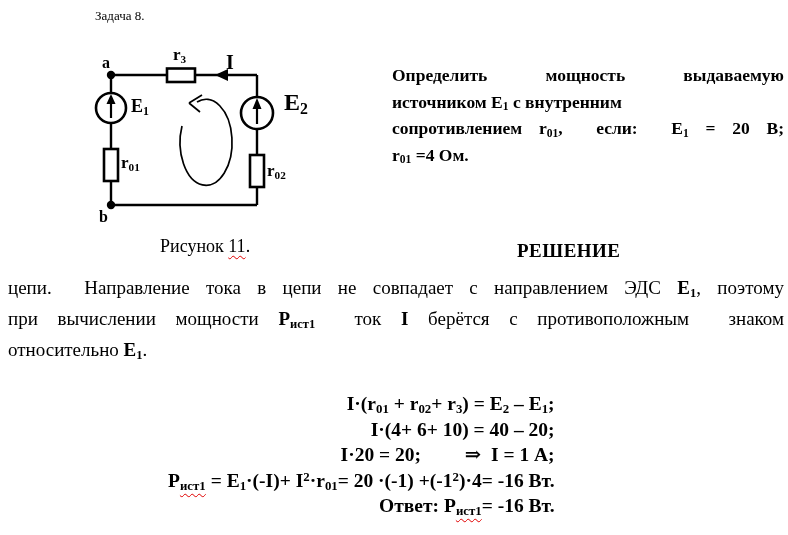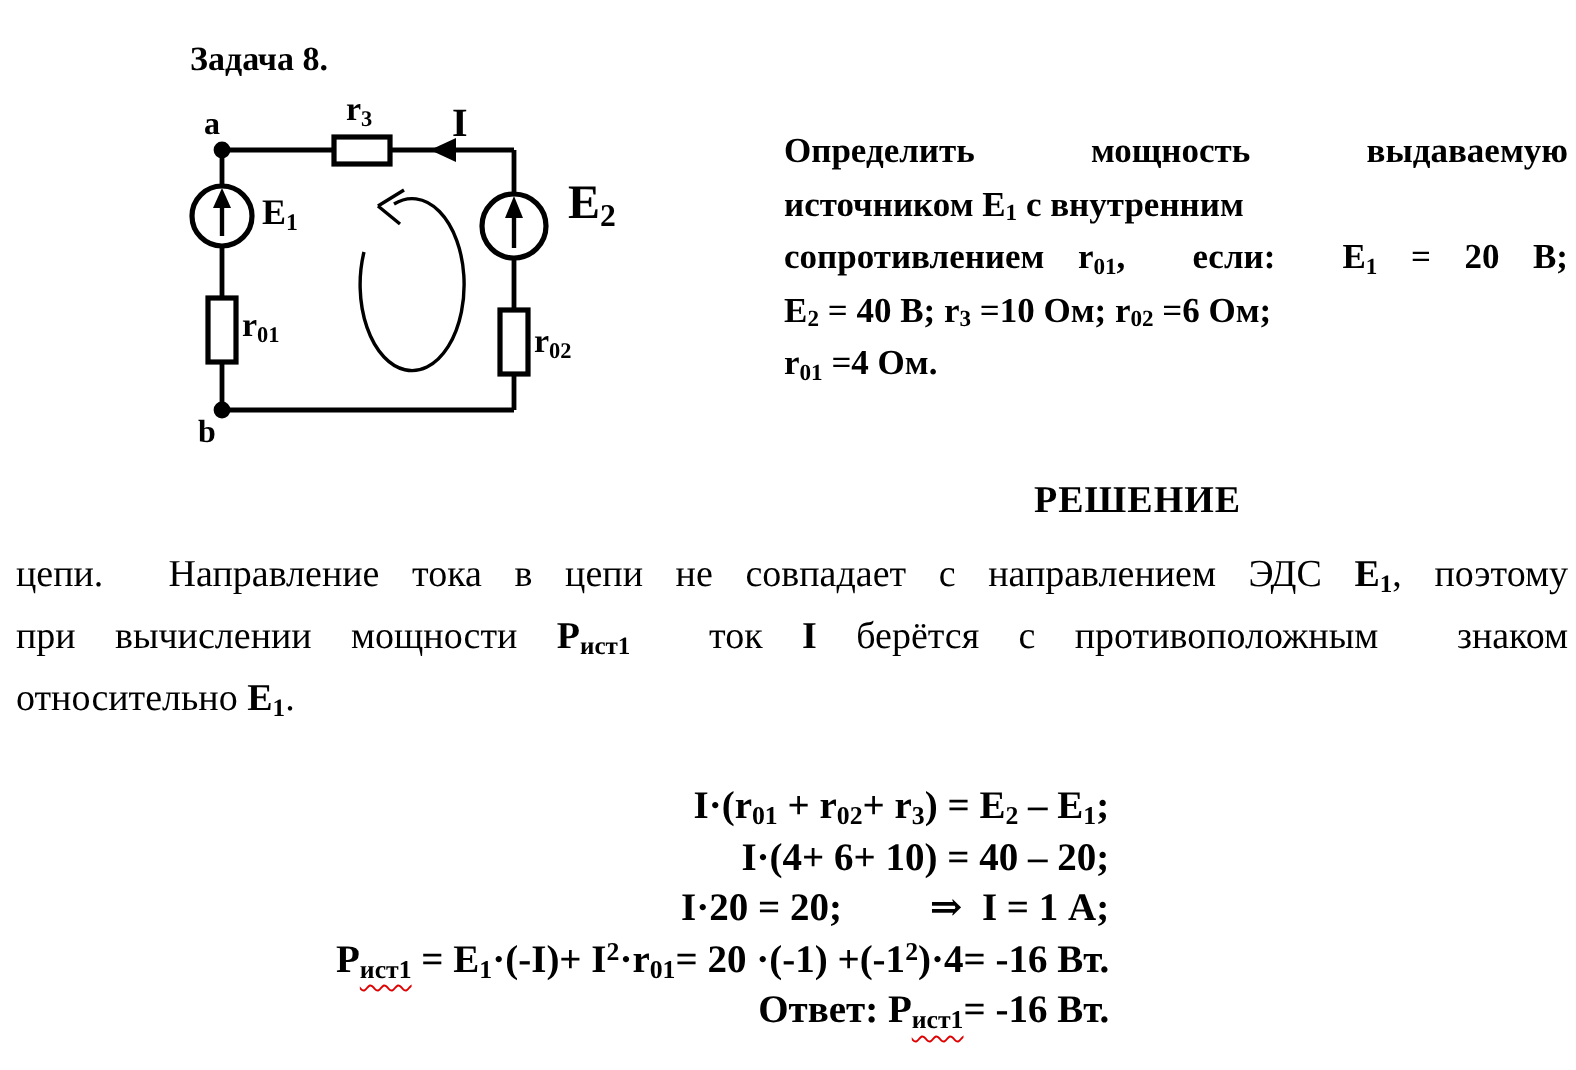--- a/index.html
+++ b/index.html
@@ -4,21 +4,21 @@
 <style>
   html,body{margin:0;padding:0;background:#ffffff;}
   #page{position:relative;width:788px;height:535px;background:#ffffff;overflow:hidden;
         font-family:"Liberation Serif","DejaVu Serif",serif;color:#000;}
   .abs{position:absolute;}
   .b{font-weight:bold;}
   sub{font-size:66%;vertical-align:baseline;position:relative;top:.24em;line-height:0;}
   sup{font-size:66%;vertical-align:baseline;position:relative;top:-.45em;line-height:0;}
   .wavy{text-decoration:underline wavy #e00000;text-decoration-thickness:1px;
         text-underline-offset:3px;text-decoration-skip-ink:none;}
-  #doc-title{left:95px;top:20px;font-size:17px;font-weight:bold;}
+  #doc-title{left:95px;top:8px;font-size:13px;font-weight:normal;}
   
   #circuit{left:80px;top:42px;}
   .clabel{position:absolute;font-weight:bold;font-size:17px;line-height:1;}
   #lbl-a{left:102px;top:55px;font-size:16px;}
   #lbl-b{left:99px;top:209px;font-size:16px;}
   #lbl-r3{left:173px;top:46px;}
   #lbl-I{left:226px;top:52px;font-size:20px;}
   #lbl-e1{left:131px;top:97px;font-size:18px;text-align:center;}
   #lbl-e2{left:284px;top:90px;font-size:24px;}
   #lbl-r01{left:121px;top:154px;}
@@ -70,26 +70,26 @@
 
   <span id="lbl-a" class="clabel"><span>a</span></span>
   <span id="lbl-b" class="clabel"><span>b</span></span>
   <span id="lbl-r3" class="clabel"><span>r</span><sub>3</sub></span>
   <span id="lbl-I" class="clabel"><span>I</span></span>
   <span id="lbl-e1" class="clabel"><span>E</span><sub>1</sub></span>
   <span id="lbl-e2" class="clabel"><span>E</span><sub>2</sub></span>
   <span id="lbl-r01" class="clabel"><span>r</span><sub>01</sub></span>
   <span id="lbl-r02" class="clabel"><span>r</span><sub>02</sub></span>
 
+  <div id="fig-caption" class="abs"><span>Рисунок </span><span class="wavy">11</span><span>.</span></div>
 
   <div id="problem" class="abs">
     <div class="jl"><span>Определить мощность выдаваемую</span></div>
     <div><span>источником E</span><sub>1</sub><span> с внутренним</span></div>
     <div class="jl"><span>сопротивлением r</span><sub>01</sub><span>,&nbsp; если:&nbsp; E</span><sub>1</sub><span> = 20 В;</span></div>
-    <div><span>E</span><sub>2</sub><span> = 40 В; r</span><sub>3</sub><span> =10 Ом; r</span><sub>02</sub><span> =6 Ом;</span></div>
     <div><span>r</span><sub>01</sub><span> =4 Ом.</span></div>
   </div>
 
   <div id="solution-heading" class="abs">РЕШЕНИЕ</div>
 
   <div id="paragraph" class="abs">
     <div class="jl"><span>цепи.&nbsp; Направление тока в цепи не совпадает с направлением ЭДС </span><span class="b">E</span><sub class="b">1</sub><span>, поэтому</span></div>
     <div class="jl"><span>при вычислении мощности </span><span class="b">P</span><sub class="b">ист1</sub><span>&nbsp; ток </span><span class="b">I</span><span> берётся с противоположным&nbsp; знаком</span></div>
     <div><span>относительно </span><span class="b">E</span><sub class="b">1</sub><span>.</span></div>
   </div>

